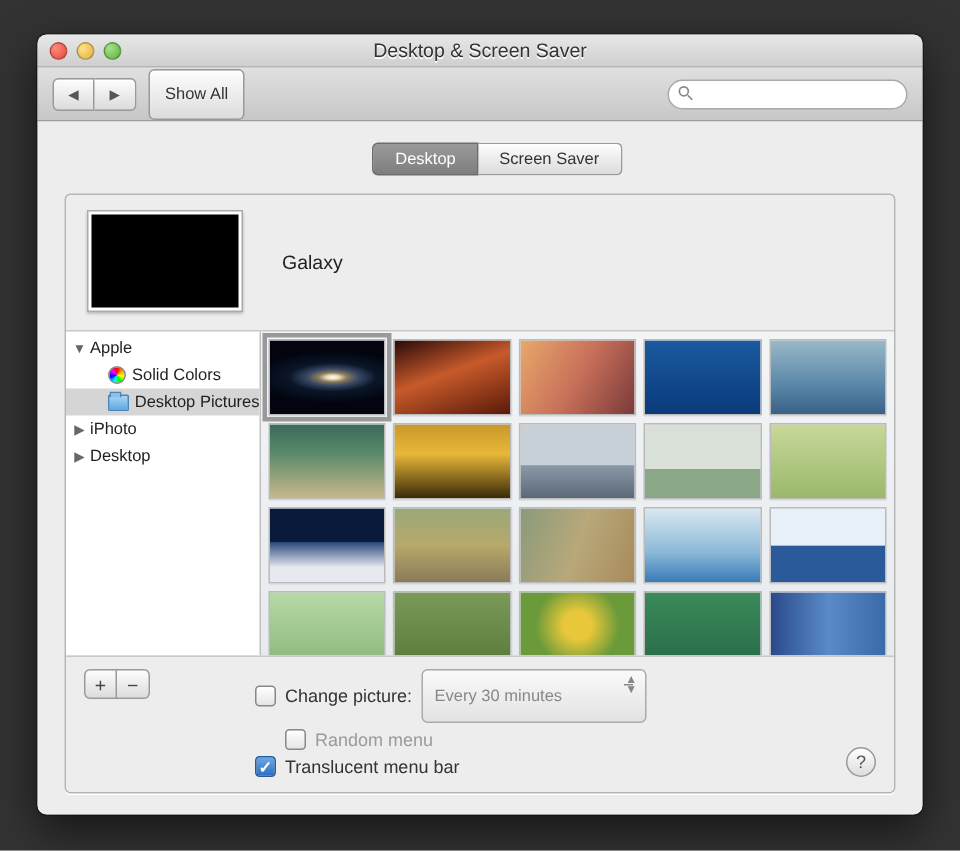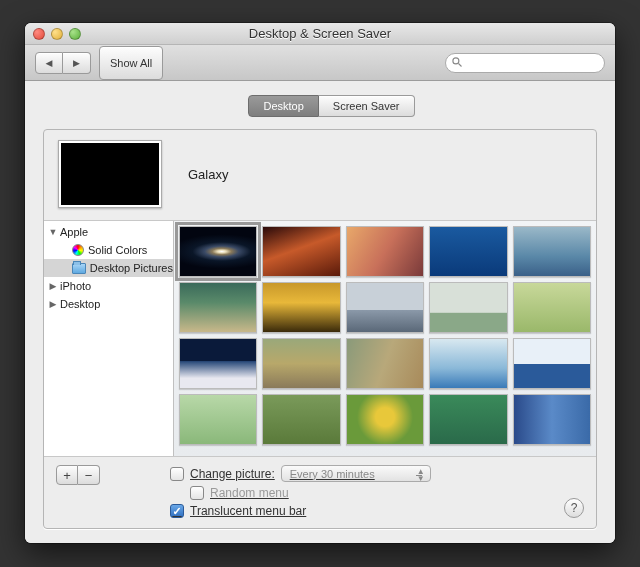--- a/index.html
+++ b/index.html
@@ -57,27 +57,27 @@
   .indent2 { padding-left:28px; }
   .grid { flex:1; background:linear-gradient(#f2f4f6,#e8ebee); padding:5px; overflow:hidden;}
   .gridinner { display:grid; grid-template-columns:repeat(5,1fr); gap:5px;}
   .thumb { width:100%; aspect-ratio: 80/52; border:1px solid #bbb; box-shadow:0 1px 1px rgba(0,0,0,0.15);}
   .thumb.sel { outline:3px solid #999; outline-offset:1px; }
   .bottom { padding:8px 12px 10px 12px; display:flex; gap:10px; border-top:1px solid #c8c8c8;}
   .addremove { display:flex;}
   .addremove .sq { width:22px; height:20px; border:1px solid #9a9a9a; background:linear-gradient(#fdfdfd,#dcdcdc); display:flex; align-items:center; justify-content:center; font-size:13px; color:#444;}
   .addremove .sq:first-child{border-radius:4px 0 0 4px;}
   .addremove .sq:last-child{border-radius:0 4px 4px 0; border-left:none;}
-  .opts { flex:1; display:flex; flex-direction:column; gap:4px; margin-left:60px; font-size:12px; color:#333;text-decoration:underline;}
+  .opts { flex:1; display:flex; flex-direction:column; gap:4px; margin-left:60px; font-size:12px; color:#333;}
   .optrow { display:flex; align-items:center; gap:6px;}
   .cbx { width:14px; height:14px; border:1px solid #888; border-radius:3px; background:linear-gradient(#fff,#e5e5e5); display:inline-flex; align-items:center; justify-content:center;}
   .cbx.checked { background:linear-gradient(#6aa8e8,#2f6fc0); border-color:#2a5a99;}
   .cbx.checked::after { content:"✓"; color:#fff; font-size:11px; font-weight:bold;}
   .dimmed { color:#9a9a9a;}
-  .popup { height:17px; border:1px solid #aaa; background:linear-gradient(#fafafa,#e2e2e2); border-radius:4px; font-size:11px; padding:0 22px 0 8px; display:inline-flex; align-items:center; color:#888; position:relative; min-width:150px;}
+  .popup { height:36px; border:1px solid #aaa; background:linear-gradient(#fafafa,#e2e2e2); border-radius:4px; font-size:11px; padding:0 22px 0 8px; display:inline-flex; align-items:center; color:#888; position:relative; min-width:150px;}
   .popup::after { content:""; position:absolute; right:6px; top:3px; width:10px; height:12px; background:
      linear-gradient(#888,#888) center/6px 1px no-repeat; }
   .popup .arrows {position:absolute; right:5px; top:2px; font-size:8px; line-height:7px; color:#888; text-align:center;}
   .help { margin-left:auto; width:20px; height:20px; border-radius:50%; border:1px solid #999; background:linear-gradient(#fff,#ddd); display:flex; align-items:center; justify-content:center; font-size:12px; color:#555; align-self:flex-end;}
   svg { display:block; }
   .galaxy { background: radial-gradient(ellipse 70% 35% at 55% 50%, #fff 0%, #e8dcb8 8%, #8a7a5a 18%, #3a4a66 32%, #0a1628 55%, #020510 100%);}
 </style>
 </head>
 <body>
 

